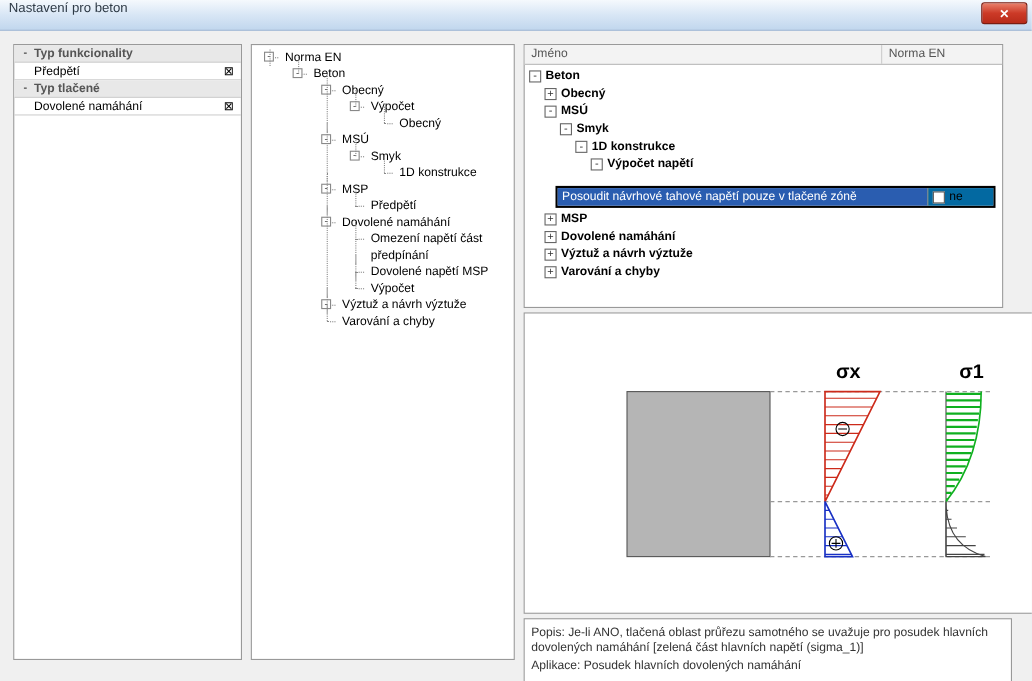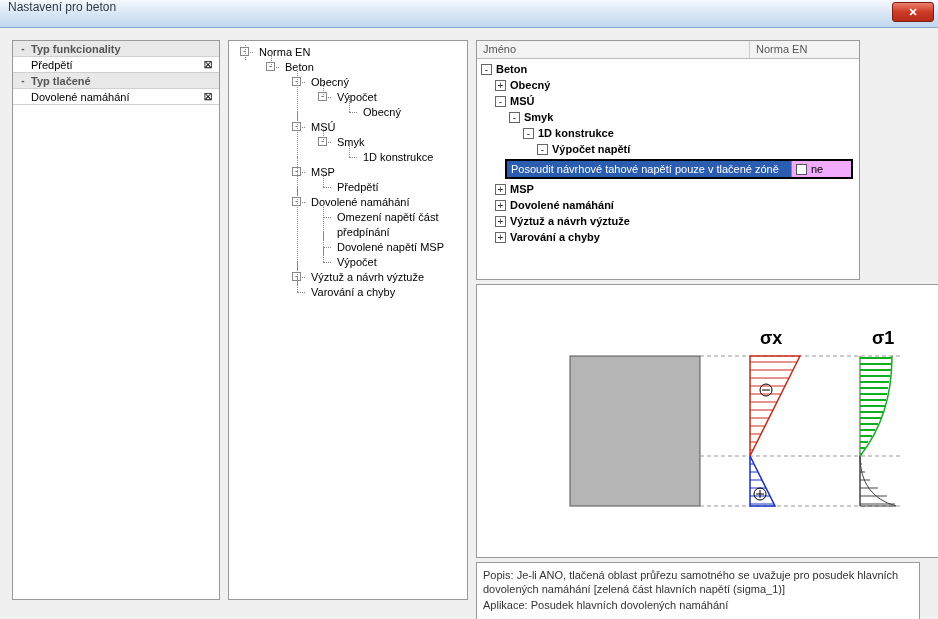--- a/index.html
+++ b/index.html
@@ -47,21 +47,21 @@
     background: #f0f0f0;
     padding: 12px;
   }
   .panel {
     background: #fff;
     border: 1px solid #999;
     position: absolute;
   }
   .left-panel { left: 12px; top: 12px; width: 208px; height: 560px; }
   .mid-panel  { left: 228px; top: 12px; width: 240px; height: 560px; }
-  .right-top  { left: 476px; top: 12px; width: 384px; height: 240px; }
+  .right-top  { left: 476px; top: 12px; width: 436px; height: 240px; }
   .right-mid  { left: 476px; top: 256px; width: 508px; height: 274px; display:flex; align-items:center; justify-content:center; }
   .right-bot  { left: 476px; top: 534px; width: 444px; height: 70px; padding:4px 6px; line-height:1.3; color:#333; }
 
   
   .lp-row { display:flex; align-items:center; height:16px; padding:0 4px; border-bottom:1px solid #d0d0d0; }
   .lp-row .toggle { width:12px; text-align:center; color:#555; font-size:10px; }
   .lp-row .label { flex:1; padding-left:2px; }
   .lp-row .check { width:14px; text-align:center; font-size:11px; }
   .lp-header { background:#e8e8e8; font-weight:bold; color:#555; }
 
@@ -91,31 +91,31 @@
   .pg-body { padding:2px 0; }
   .pg-row { display:flex; align-items:center; height:16px; padding:0 4px; }
   .pg-row .toggle {
     width:11px; height:11px; border:1px solid #666; background:#fff;
     text-align:center; line-height:9px; font-size:10px; color:#333;
     margin-right:4px; flex-shrink:0;
   }
   .pg-row .ind { display:inline-block; }
   .pg-row .label { flex:1; font-weight:bold; }
   .pg-sel-wrap {
-    margin:2px 6px 2px 28px;
+    margin:12px 6px 2px 28px;
     border:2px solid #000;
     display:flex; align-items:stretch; height:20px;
   }
   .pg-sel-label {
     background:#2a5db0; color:#fff; flex:1;
     padding:2px 4px; font-size:11px;
     display:flex; align-items:center;
   }
   .pg-sel-value {
-    width:60px; background:#f0abfc; color:#000;
+    width:60px; background:#0369a1; color:#000;
     display:flex; align-items:center; padding:0 4px;
     border-left:1px solid #888;
   }
   .pg-sel-value .cb {
     width:11px; height:11px; border:1px solid #555; margin-right:4px; background:#fff;
   }
 
   
   .desc-line { margin:1px 0; }
 

